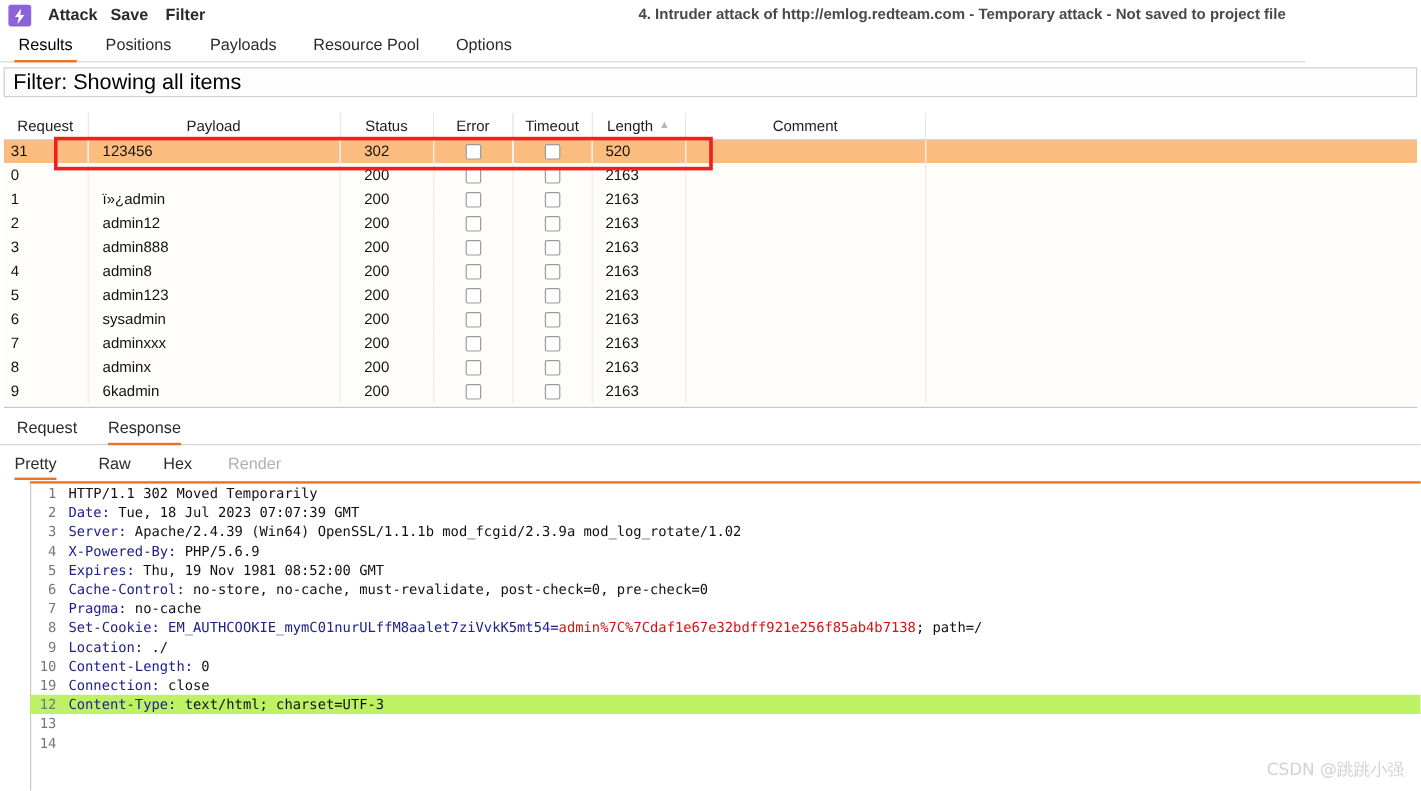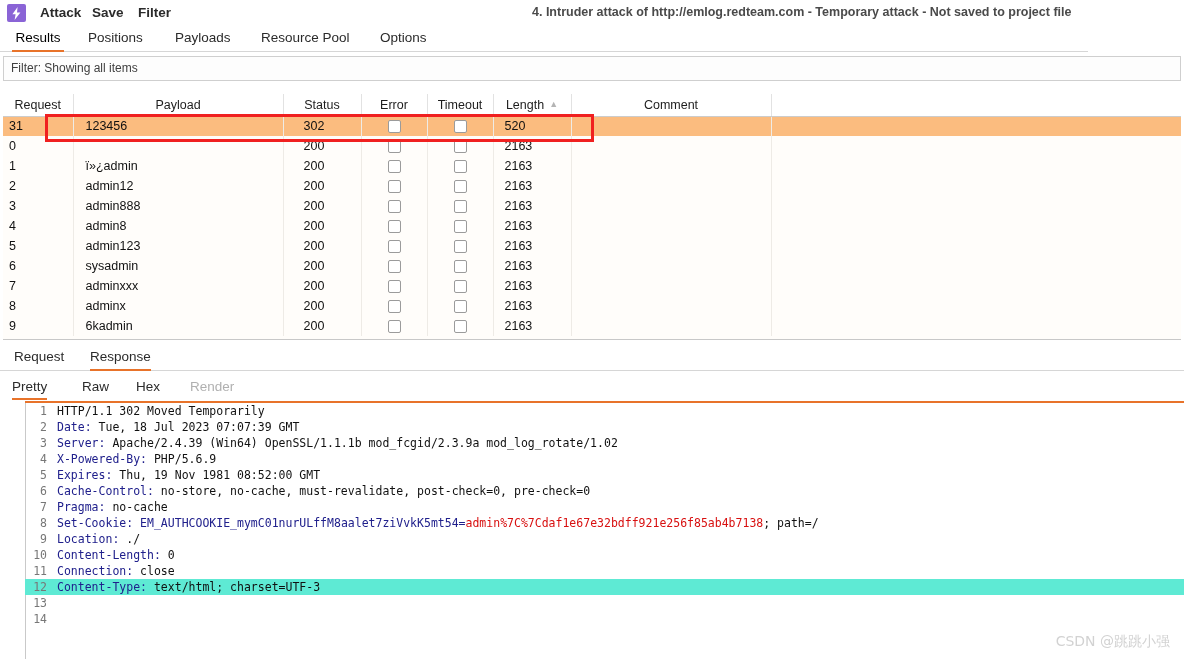--- a/index.html
+++ b/index.html
@@ -54,21 +54,21 @@
   .t-results  { left: 12px;  width: 52px; text-align: center; }
   .t-positions{ left: 88px;  }
   .t-payloads { left: 175px; }
   .t-resource { left: 261px; }
   .t-options  { left: 380px; }
 
   
   .filterbar {
     position: absolute; left: 3px; top: 56px; width: 1178px; height: 25px;
     background: #fdfdfd; border: 1px solid #cfcfcf;
-    font-size: 12px; color: #404040; line-height: 23px; padding-left: 7px;
+    font-size: 18px; color: #000000; line-height: 23px; padding-left: 7px;
     cursor: default;
   }
 
   
   .tablewrap {
     position: absolute; left: 3px; top: 94px; width: 1178px; height: 246px;
     background: #fffdfa; border-bottom: 1px solid #c8c8c8;
     overflow: hidden;
   }
   table.results { border-collapse: collapse; width: 1178px; table-layout: fixed; }
@@ -154,21 +154,21 @@
     border-top: 2px solid #e8732a;
   }
   .viewer .gutterline {
     position: absolute; left: 0; top: 0; bottom: 0; width: 1px; background: #c9c9c9;
   }
   .codeline {
     position: relative; height: 16px; line-height: 16px;
     font-family: "DejaVu Sans Mono", monospace; font-size: 11.5px;
     white-space: nowrap;
   }
-  .codeline.band { background: #5eead4; padding-left: 48px; }
+  .codeline.band { background: #bef264; padding-left: 48px; }
   .lno {
     position: absolute; left: 0; top: 0; width: 22px; text-align: right;
     color: #777777; font-family: "DejaVu Sans Mono", monospace; font-size: 11.5px;
   }
   .ltext { position: absolute; left: 32px; top: 0; }
   .hk { color: #20208c; }
   .hv { color: #111111; }
   .ck { color: #20208c; }
   .cv { color: #d81010; }
 
@@ -431,21 +431,21 @@
         </div>
         <div class="codeline">
           <span class="lno">9</span>
           <span class="ltext"><span class="hk">Location:</span><span class="hv"> ./</span></span>
         </div>
         <div class="codeline">
           <span class="lno">10</span>
           <span class="ltext"><span class="hk">Content-Length:</span><span class="hv"> 0</span></span>
         </div>
         <div class="codeline">
-          <span class="lno">11</span>
+          <span class="lno">19</span>
           <span class="ltext"><span class="hk">Connection:</span><span class="hv"> close</span></span>
         </div>
         <div class="codeline band">
           <span class="lno">12</span>
           <span class="ltext"><span class="hk">Content-Type:</span><span class="hv"> text/html; charset=UTF-3</span></span>
         </div>
         <div class="codeline">
           <span class="lno">13</span>
           <span class="ltext"></span>
         </div>

